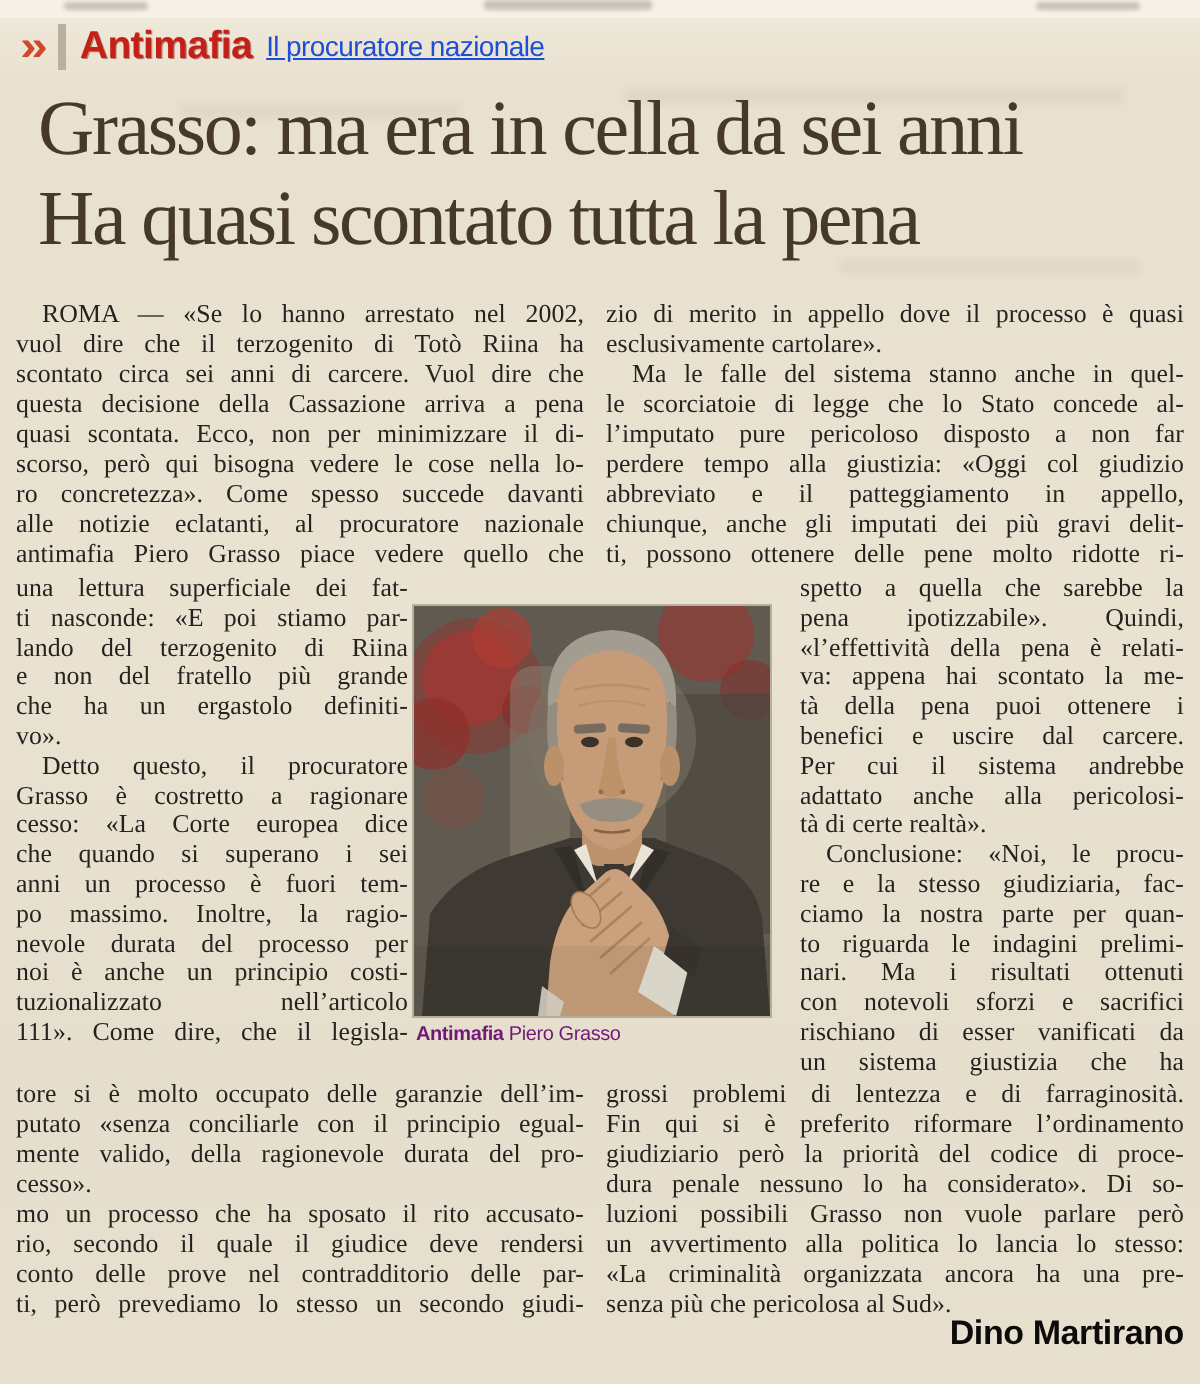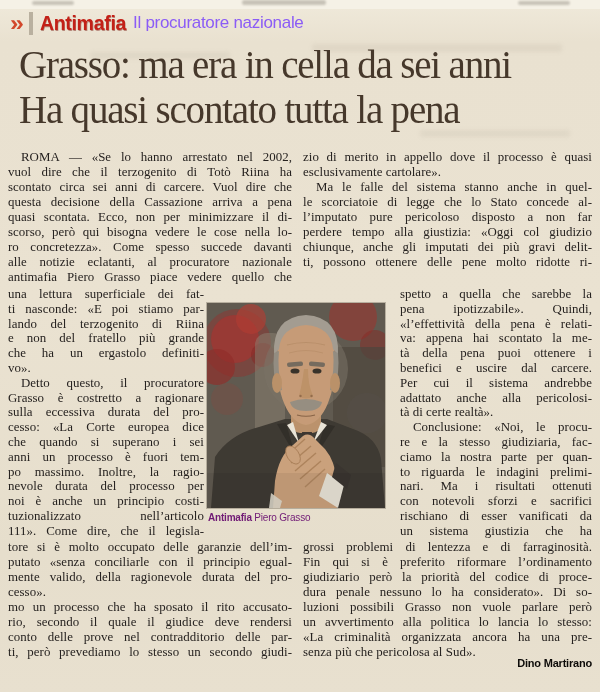--- a/index.html
+++ b/index.html
@@ -12,41 +12,41 @@
   .abs{position:absolute;}
   
   .top-strip{left:0;top:0;width:600px;height:9px;background:#f5f1e6;}
   .smudge{background:#5f584c;opacity:.30;border-radius:2px;filter:blur(1px);}
   .ghost{background:#8d8170;opacity:.10;border-radius:2px;filter:blur(2px);}
   
   .kicker{left:10px;top:11px;display:flex;align-items:center;gap:7px;font-family:"Liberation Sans",sans-serif;}
   .chev{color:#d2472b;font-weight:bold;font-size:25px;line-height:24px;letter-spacing:-2px;transform:scaleY(.85);}
   .kbar{width:4px;height:23px;background:#b9b09f;}
   .klabel{font-weight:700;font-size:19.5px;color:#c32017;letter-spacing:-.3px;text-shadow:.6px .6px 0 rgba(120,20,10,.45);}
-  .ktitle{font-size:17px;color:#8b5cf6;letter-spacing:-.3px;}
+  .ktitle{font-size:14px;color:#1d4ed8;letter-spacing:-.3px;text-decoration:underline;}
   
   .headline{left:19px;top:42px;width:588px;color:#46382b;font-size:39px;line-height:45px;letter-spacing:-1.2px;}
   
   .btxt{font-size:12.9px;line-height:15px;color:#262220;letter-spacing:.05px;}
   .narrow{line-height:14.8px;}
   .tl{text-align:justify;text-align-last:justify;white-space:nowrap;overflow:hidden;}
   .tl.short{text-align-last:left;}
   .blk-left-top{left:8px;top:150px;width:284px;}
   .blk-left-narrow{left:8px;top:287px;width:196px;}
   .blk-left-bottom{left:8px;top:540px;width:284px;}
   .blk-right-top{left:303px;top:150px;width:289px;}
   .blk-right-narrow{left:400px;top:287px;width:192px;}
   .blk-right-bottom{left:303px;top:540px;width:289px;}
   
   .photo{left:207px;top:303px;width:178px;height:205px;box-shadow:0 0 0 1px rgba(90,80,65,.35);}
   .photo svg{display:block;}
   .caption{left:208px;top:512px;width:190px;font-family:"Liberation Sans",sans-serif;font-size:10px;color:#701a75;letter-spacing:-.2px;}
   .caption b{font-weight:700;}
   
-  .byline{left:303px;top:657px;width:289px;text-align:right;font-family:"Liberation Sans",sans-serif;font-weight:700;font-size:11px;color:#0d0b09;letter-spacing:-.2px;}
+  .byline{left:303px;top:657px;width:289px;text-align:right;font-family:"Liberation Sans",sans-serif;font-weight:700;font-size:17px;color:#0d0b09;letter-spacing:-.2px;}
 </style>
 </head>
 <body>
 
 <div class="abs top-strip"></div>
 <div class="abs smudge" style="left:32px;top:1px;width:42px;height:4px;"></div>
 <div class="abs smudge" style="left:242px;top:0;width:84px;height:5px;"></div>
 <div class="abs smudge" style="left:518px;top:1px;width:52px;height:4px;"></div>
 <div class="abs ghost" style="left:312px;top:44px;width:250px;height:8px;"></div>
 <div class="abs ghost" style="left:90px;top:52px;width:140px;height:7px;"></div>
@@ -77,21 +77,20 @@
   </div>
 <div class="abs btxt narrow blk-left-narrow">
     <div class="tl">una lettura superficiale dei fat-</div>
     <div class="tl">ti nasconde: «E poi stiamo par-</div>
     <div class="tl">lando del terzogenito di Riina</div>
     <div class="tl">e non del fratello più grande</div>
     <div class="tl">che ha un ergastolo definiti-</div>
     <div class="tl short">vo».</div>
     <div class="tl"> Detto questo, il procuratore</div>
     <div class="tl">Grasso è costretto a ragionare</div>
-    <div class="tl">sulla eccessiva durata del pro-</div>
     <div class="tl">cesso: «La Corte europea dice</div>
     <div class="tl">che quando si superano i sei</div>
     <div class="tl">anni un processo è fuori tem-</div>
     <div class="tl">po massimo. Inoltre, la ragio-</div>
     <div class="tl">nevole durata del processo per</div>
     <div class="tl">noi è anche un principio costi-</div>
     <div class="tl">tuzionalizzato nell’articolo</div>
     <div class="tl">111». Come dire, che il legisla-</div>
   </div>
 <div class="abs btxt blk-left-bottom">
@@ -104,20 +103,21 @@
     <div class="tl">conto delle prove nel contradditorio delle par-</div>
     <div class="tl">ti, però prevediamo lo stesso un secondo giudi-</div>
   </div>
 <div class="abs btxt blk-right-top">
     <div class="tl">zio di merito in appello dove il processo è quasi</div>
     <div class="tl short">esclusivamente cartolare».</div>
     <div class="tl"> Ma le falle del sistema stanno anche in quel-</div>
     <div class="tl">le scorciatoie di legge che lo Stato concede al-</div>
     <div class="tl">l’imputato pure pericoloso disposto a non far</div>
     <div class="tl">perdere tempo alla giustizia: «Oggi col giudizio</div>
+    <div class="tl">abbreviato e il patteggiamento in appello,</div>
     <div class="tl">chiunque, anche gli imputati dei più gravi delit-</div>
     <div class="tl">ti, possono ottenere delle pene molto ridotte ri-</div>
   </div>
 <div class="abs btxt narrow blk-right-narrow">
     <div class="tl">spetto a quella che sarebbe la</div>
     <div class="tl">pena ipotizzabile». Quindi,</div>
     <div class="tl">«l’effettività della pena è relati-</div>
     <div class="tl">va: appena hai scontato la me-</div>
     <div class="tl">tà della pena puoi ottenere i</div>
     <div class="tl">benefici e uscire dal carcere.</div>

